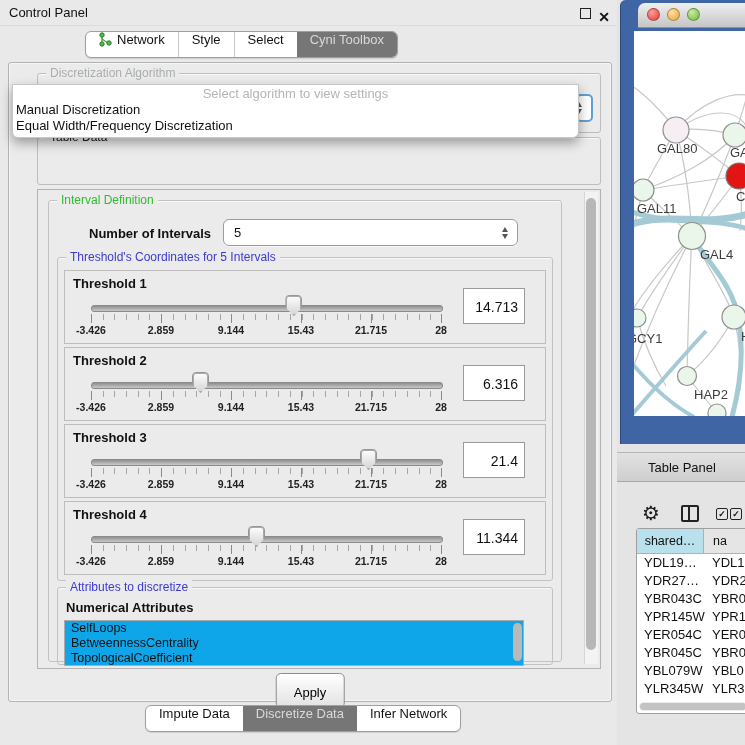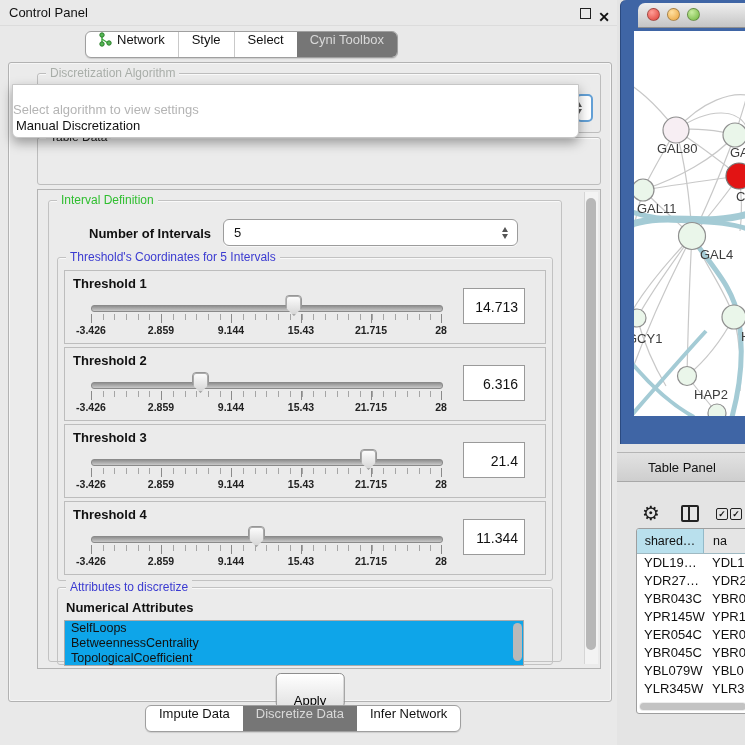--- a/index.html
+++ b/index.html
@@ -32,21 +32,21 @@
   .combo{position:absolute;background:#fff;border:1px solid #9c9c9c;border-radius:6px;font-size:13px;box-shadow:inset 0 1px 0 #fff,0 1px 0 rgba(255,255,255,.6);}
   .combo .ctext{position:absolute;left:10px;top:0;bottom:0;display:flex;align-items:center;}
   .spin{position:absolute;right:7px;top:50%;transform:translateY(-50%);width:9px;height:14px;}
   .spin:before,.spin:after{content:"";position:absolute;left:1px;border-left:3.5px solid transparent;border-right:3.5px solid transparent;}
   .spin:before{top:1px;border-bottom:5px solid #555;}
   .spin:after{bottom:1px;border-top:5px solid #555;}
   .algo-spin{position:absolute;width:13px;height:24px;border:2px solid #63a0d6;border-radius:5px;background:#fff;}
 
   
   .popup{position:absolute;left:12px;top:84px;width:565px;height:52px;background:#fff;border:1px solid #c6c6c6;border-radius:0 0 6px 6px;box-shadow:0 5px 12px rgba(0,0,0,.35);z-index:60;}
-  .popup .ph{height:17px;color:#b4b4b4;font-size:13px;line-height:17px;margin-top:16px;}
+  .popup .ph{height:17px;text-align:center;color:#b4b4b4;font-size:13px;line-height:17px;}
   .popup .opt{height:16px;line-height:16px;font-size:13px;padding-left:3px;}
   .popup .opt.bold{font-weight:normal;}
 
   
   .inner-panel{position:absolute;left:28px;top:126px;width:562px;height:478px;border:1px solid #b3b3b3;background:#ebebeb;}
   .vscroll{position:absolute;right:2px;top:2px;width:13px;height:472px;background:#f3f3f3;border-left:1px solid #d5d5d5;}
   .vscroll .thumb{position:absolute;left:1px;top:6px;width:10px;height:452px;background:#b7b7b7;border-radius:6px;}
 
   
   .thr-panel{position:absolute;left:6px;width:480px;height:72px;border:1px solid #bdbdbd;background:#ebebeb;}
@@ -58,21 +58,21 @@
   .axis{position:absolute;left:26px;top:53px;width:350px;height:13px;}
   .axis span{position:absolute;transform:translateX(-50%);font-size:10.5px;font-weight:bold;color:#222;white-space:nowrap;}
   .valbox{position:absolute;left:398px;top:17px;width:62px;height:36px;background:#fff;border:1px solid #9a9a9a;font-size:14px;line-height:36px;text-align:right;padding-right:6px;box-sizing:border-box;}
 
   
   .attr-sub{position:absolute;left:8px;top:12px;font-size:13px;font-weight:bold;}
   .attr-list{position:absolute;left:6px;top:32px;width:458px;height:44px;background:#0ea5e9;border:1px solid #ababab;overflow:hidden;}
   .attr-list .item{height:15px;line-height:15px;font-size:12.5px;padding-left:6px;}
   .attr-list .lthumb{position:absolute;right:1px;top:2px;width:9px;height:38px;background:#b9b9b9;border-radius:5px;}
 
-  .apply-btn{position:absolute;left:50%;transform:translateX(-50%);top:610px;height:35px;padding:16px 17px;background:linear-gradient(#ffffff,#e2e2e2);border:1px solid #8d8d8d;border-radius:5px;font-size:13px;line-height:21px;}
+  .apply-btn{position:absolute;left:50%;transform:translateX(-50%);top:610px;height:35px;padding:8px 17px;background:linear-gradient(#ffffff,#e2e2e2);border:1px solid #8d8d8d;border-radius:5px;font-size:13px;line-height:21px;}
 
   
   .right-region{position:absolute;left:617px;top:0;width:128px;height:745px;background:#e4e4e4;}
   .net-window{position:absolute;left:3px;top:0;width:125px;height:444px;background:#3f65a5;border-left:1px solid #2b4a80;border-radius:6px 0 0 0;text-align:right;}
   .net-titlebar{position:absolute;left:17px;top:3px;right:0;height:24px;background:linear-gradient(#efefef,#c5c5c5);border-radius:7px 0 0 0;border-bottom:1px solid #8f8f8f;}
   .tl{position:absolute;top:5px;width:13px;height:13px;border-radius:50%;border:1px solid rgba(0,0,0,.3);box-sizing:border-box;}
   .tl.red{left:9px;background:radial-gradient(circle at 35% 30%,#ff9e96,#dd3e36);}
   .tl.yellow{left:29px;background:radial-gradient(circle at 35% 30%,#ffe0a0,#e9a23b);}
   .tl.green{left:49px;background:radial-gradient(circle at 35% 30%,#c8eda0,#6fb53c);}
   .net-canvas{position:absolute;left:13px;top:31px;width:112px;height:385px;background:#fff;overflow:hidden;}
@@ -271,20 +271,21 @@
         <span>Discretize Data</span>
       </div>
     <div class="tab">
         <span>Infer Network</span>
       </div>
   </div>
 
   <div class="popup">
     <div class="ph">Select algorithm to view settings</div>
     <div class="opt bold">Manual Discretization</div>
+    <div class="opt">Equal Width/Frequency Discretization</div>
   </div>
 </div>
 
 <div class="right-region">
 
   <div class="net-window">
     <div class="net-titlebar">
       <span class="tl red"></span>
       <span class="tl yellow"></span>
       <span class="tl green"></span>

